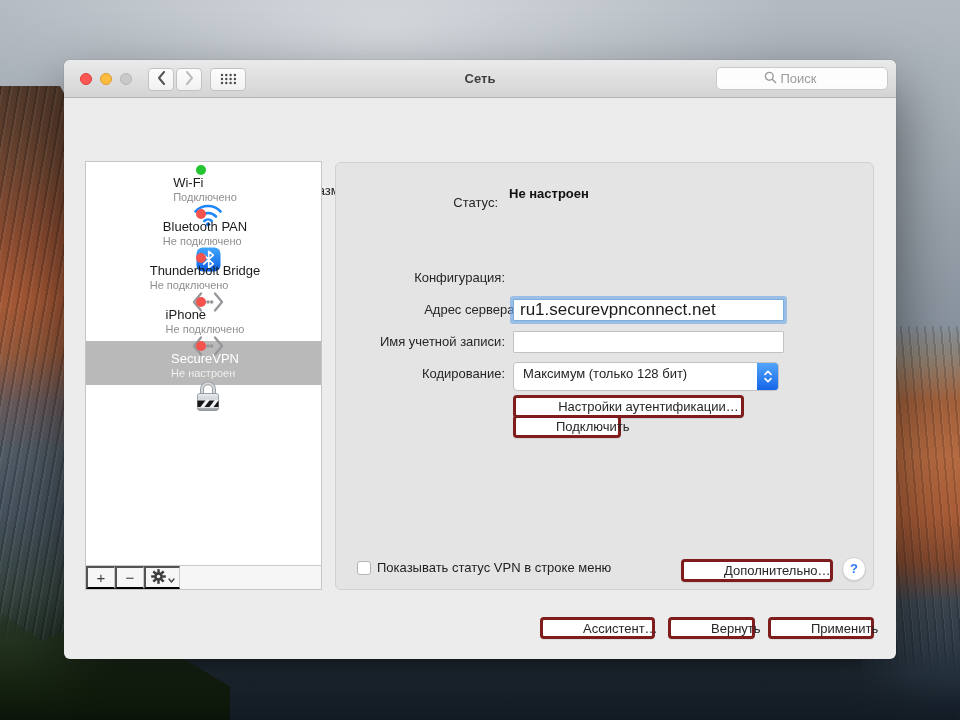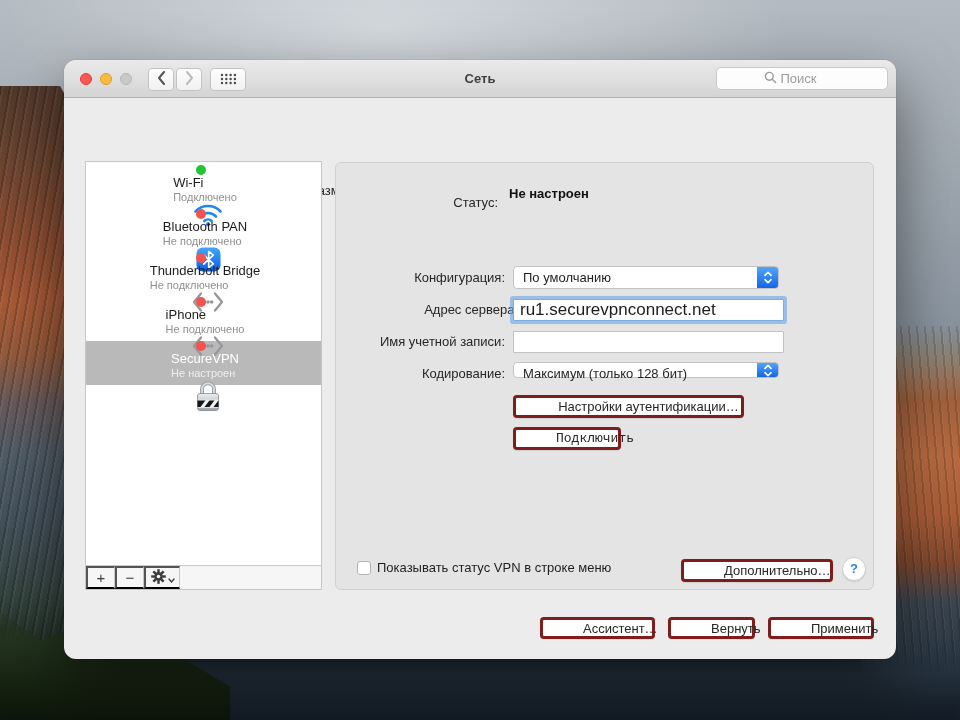--- a/index.html
+++ b/index.html
@@ -21,21 +21,21 @@
   .cliff-right::after { content:""; position:absolute; inset:0;
     background:repeating-linear-gradient(85deg, rgba(0,0,0,.15) 0 2px, rgba(255,255,255,.05) 2px 3px, transparent 3px 8px); }
   .ground { position:absolute; left:0; right:0; bottom:0; height:72px;
     background:linear-gradient(180deg, rgba(24,31,40,0) 0%, #25323e 35%, #1a242e 70%, #131b25 100%); }
   .trees { position:absolute; left:0; bottom:0; width:230px; height:120px;
     background:linear-gradient(180deg, rgba(32,46,28,0) 0%, #23331f 35%, #15210f 75%, #0c150a 100%);
     clip-path:polygon(0 10%,18% 34%,34% 20%,52% 48%,70% 38%,100% 72%,100% 100%,0 100%); }
 
   
   .window { position:absolute; left:64px; top:60px; width:832px; height:599px;
-    background:#ececec; border-radius:12px; overflow:hidden;
+    background:#ececec; border-radius:6px; overflow:hidden;
     box-shadow:0 25px 60px rgba(0,0,0,.5), 0 0 1px rgba(0,0,0,.4); }
 
   .titlebar { position:relative; height:38px;
     background:linear-gradient(180deg,#eaeaea,#d4d4d4); border-bottom:1px solid #b3b3b3; }
   .traffic { position:absolute; left:16px; top:13px; display:flex; gap:8px; }
   .tl { width:12px; height:12px; border-radius:50%; }
   .tl.close { background:#fc5753; border:1px solid #df3e3a; }
   .tl.min   { background:#fdbc40; border:1px solid #de9b2d; }
   .tl.zoom  { background:#c9c9c9; border:1px solid #b5b5b5; }
   .navbtn { position:absolute; top:8px; width:26px; height:23px; border-radius:4px;
@@ -86,29 +86,29 @@
   .fbtn { width:29px; height:100%; border-right:1px solid #c9c9c9; display:flex;
     align-items:center; justify-content:center; font-size:15px; color:#3c3c3c; background:transparent; }
   .fbtn.gear { width:36px; gap:2px; }
 
   
   .pane { position:absolute; left:271px; top:102px; width:539px; height:428px;
     background:#e4e4e4; border:1px solid #d0d0d0; border-radius:6px; }
   .plabel { position:absolute; width:169px; text-align:right; font-size:13px; color:#262626; }
   .pstatus-val { position:absolute; left:173px; top:23px; font-size:13px; font-weight:bold; color:#111; }
   .popup.cfg { left:177px; top:103px; width:266px; height:23px; }
-  .popup.enc { left:177px; top:199px; width:266px; height:16px; }
+  .popup.enc { left:177px; top:199px; width:266px; height:29px; }
   .tfield { position:absolute; left:177px; width:271px; height:22px; background:#fff;
     border:1px solid #c2c2c2; border-radius:1px; font-size:17px; color:#1c1c1c;
     padding:0 6px; font-family:inherit; outline:none; }
   .tfield.focused { border:1px solid #79aede; box-shadow:0 0 0 3px rgba(105,165,231,.6); }
   .pbtn { background:#fff; border:3px solid #7f1d1d; border-radius:4px; font-size:13px;
     color:#262626; font-family:inherit; box-shadow:0 0.5px 1px rgba(0,0,0,.08);padding-left:40px; }
   .pbtn.auth { position:absolute; left:177px; top:232px; width:231px; height:23px; }
-  .pbtn.connect { position:absolute; left:177px; top:264px; width:108px; height:23px;font-family:Liberation Mono, monospace; }
+  .pbtn.connect { position:absolute; left:177px; top:252px; width:108px; height:23px; }
   .chk-row { position:absolute; left:21px; top:397px; display:flex; align-items:center; gap:6px; }
   .chk { width:14px; height:14px; background:#fff; border:1px solid #b5b5b5; border-radius:3px; }
   .chk-label { font-size:13px; color:#1f1f1f; }
   .pbtn.adv { position:absolute; left:345px; top:396px; width:152px; height:23px; }
   .helpbtn { position:absolute; left:506px; top:394px; width:24px; height:24px; border-radius:50%;
     background:#fff; border:1px solid #cfcfcf; box-shadow:0 1px 1px rgba(0,0,0,.1);
     color:#2f7cf7; font-size:13px; font-weight:bold; text-align:center; line-height:22px; }
 
   
   .pbtn.assistant { position:absolute; left:476px; top:557px; width:115px; height:22px; }
@@ -333,29 +333,20 @@
           </span>
         </button>
       </div>
     </div>
 
     <div class="pane">
       <div class="plabel" style="left:-7px; top:32px;">Статус:</div>
       <div class="pstatus-val">Не настроен</div>
 
       <div class="plabel" style="left:0; top:107px;">Конфигурация:</div>
-      <div class="popup cfg">
-        <span class="ptext">По умолчанию</span>
-        <span class="stepper">
-          <svg width="8" height="13" viewBox="0 0 8 13">
-              <path d="M1 4.4 L4 1.3 L7 4.4" stroke="#fff" stroke-width="1.6" fill="none" stroke-linecap="round" stroke-linejoin="round"></path>
-              <path d="M1 8.6 L4 11.7 L7 8.6" stroke="#fff" stroke-width="1.6" fill="none" stroke-linecap="round" stroke-linejoin="round"></path>
-            </svg>
-        </span>
-      </div>
 
       <div class="plabel" style="left:13px; top:139px;">Адрес сервера:</div>
       <input class="tfield focused" style="top: 136px;" type="text" value="ru1.securevpnconnect.net">
 
       <div class="plabel" style="left:0; top:171px;">Имя учетной записи:</div>
       <input class="tfield" style="top: 168px;" type="text">
 
       <div class="plabel" style="left:0; top:203px;">Кодирование:</div>
       <div class="popup enc">
         <span class="ptext">Максимум (только 128 бит)</span>

